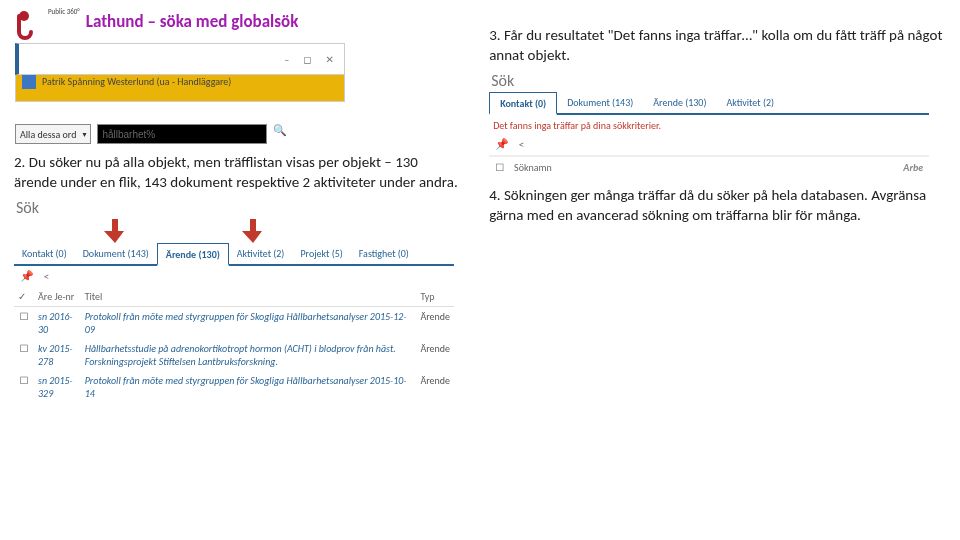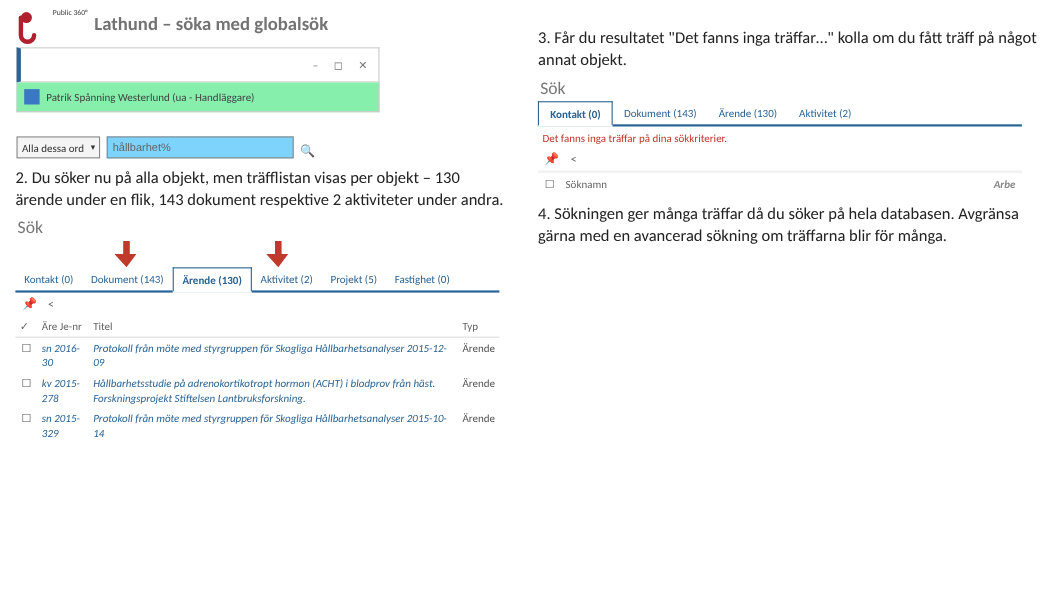--- a/index.html
+++ b/index.html
@@ -13,32 +13,32 @@
     position: relative;
   }
   .page { display: flex; }
   .col { padding: 8px 14px 8px 14px; }
   .col-left { width: 460px; }
   .col-right { width: 470px; }
   .logo-row { display:flex; align-items:center; gap:6px; margin-bottom:2px;}
   .logo { display:flex; flex-direction:row; align-items:flex-start; }
   .logo-svg { width:32px; height:32px; }
   .logo-text { font-size:7px; color:#444; line-height:1; margin-left:2px;}
-  .title { font-weight:bold; font-size:17px; color:#737373; margin:0 0 6px 0;}
+  .title { font-weight:bold; font-size:17px; color:#a21caf; margin:0 0 6px 0;}
   .step { font-size:15px; color:#222; margin:8px 0 6px 0; line-height:1.3;}
   
   .shot1 { border:1px solid transparent; width:330px; position:relative; }
   .shot1-top { height:30px; border:1px solid #ccc; border-left:4px solid #2a6496; background:#fff; display:flex; align-items:center; justify-content:flex-end; gap:10px; padding:0 6px; font-size:11px; color:#555;}
-  .shot1-user { height:26px; border:1px solid #ccc; border-top:none; background:#86efac; display:flex; align-items:center; gap:6px; padding:0 6px; font-size:10px; color:#444;}
+  .shot1-user { height:26px; border:1px solid #ccc; border-top:none; background:#eab308; display:flex; align-items:flex-start; gap:6px; padding:0 6px; font-size:10px; color:#444;}
   .blue-sq { width:14px; height:14px; background:#3a78c3;}
   .shot1-gap { height:20px; }
-  .shot1-search { display:flex; align-items:flex-end; gap:6px; margin-top:2px;}
+  .shot1-search { display:flex; align-items:flex-start; gap:6px; margin-top:2px;}
   .combo { border:1px solid #888; height:18px; font-size:10px; display:flex; align-items:center; padding:0 4px; background:#f4f4f4;}
   .combo .chev { margin-left:6px; font-size:8px;}
-  .txt { border:1px solid #888; height:18px; width:160px; font-size:10px; padding:0 4px; background:#7dd3fc; color:#666;}
+  .txt { border:1px solid #888; height:18px; width:160px; font-size:10px; padding:0 4px; background:#000000; color:#666;}
   .mag { font-size:11px; color:#555;}
   
   .shot2 { width:440px; margin-top:4px; position:relative;}
   .sok-label { font-size:16px; color:#777; margin:4px 0 2px 2px;}
   .arrow-row { position:relative; height:24px;}
   .red-arrow { position:absolute; top:0; }
   .red-arrow svg { width:22px; height:24px;}
   .tabs2 { display:flex; border-bottom:2px solid #2a6496; font-size:10px; color:#2a6496;}
   .tabs2 .tab { padding:4px 8px 3px 8px; cursor:default;}
   .tabs2 .tab.active { border:1px solid #2a6496; border-bottom:2px solid #fff; background:#fff; margin-bottom:-2px; color:#2a6496; font-weight:bold;}

